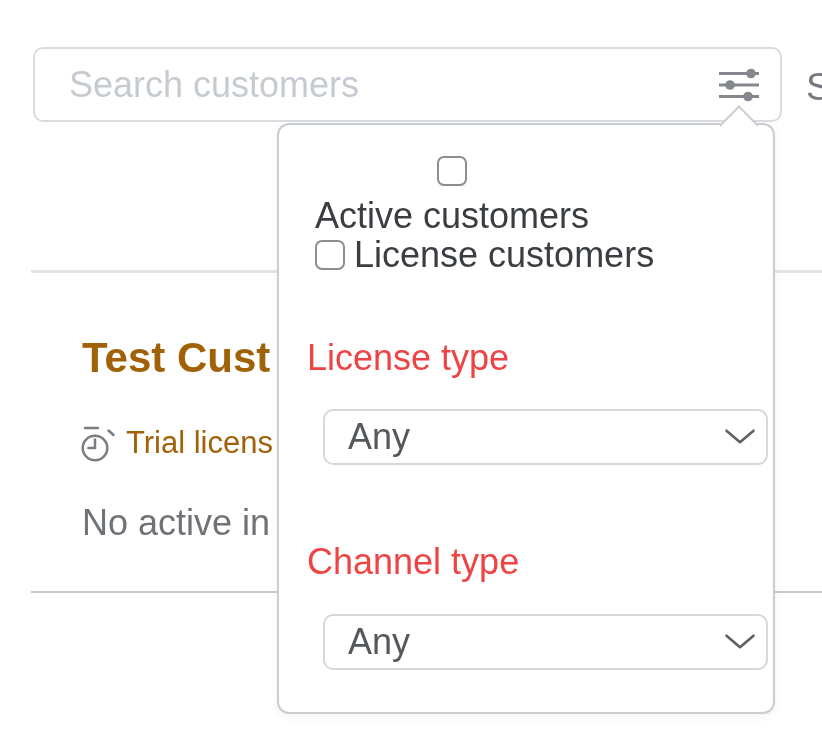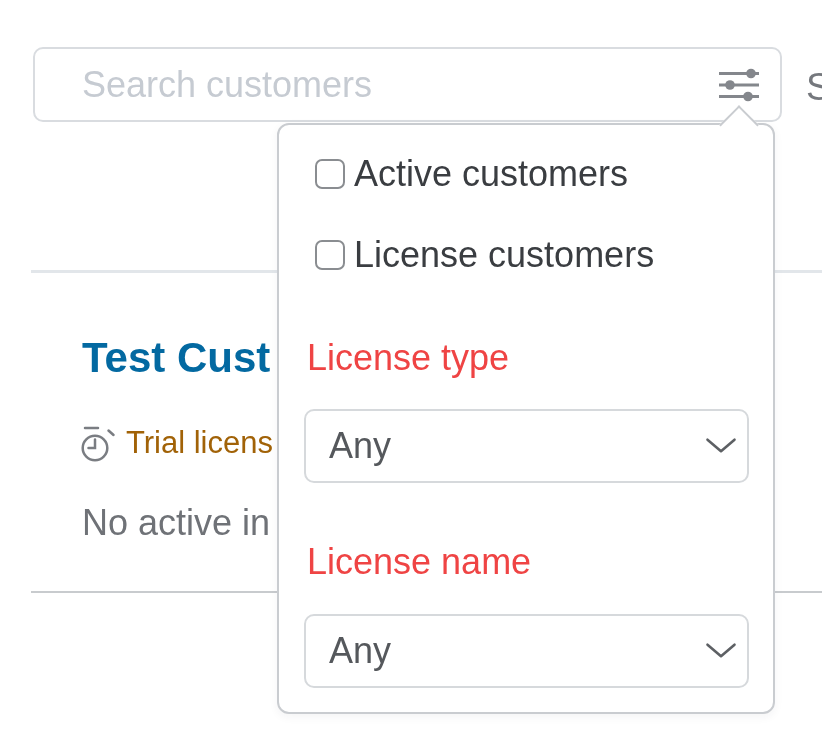--- a/index.html
+++ b/index.html
@@ -11,42 +11,42 @@
 
   
   .search-box {
     position:absolute; left:33px; top:47px; width:749px; height:75px;
     border:2px solid #d9dce0; border-radius:10px; background:#fff;
     box-sizing:border-box; z-index:2;
   }
   .search-input {
     position:absolute; inset:0; width:100%; height:100%;
     border:none; outline:none; background:transparent;
-    padding:0 80px 0 47px; box-sizing:border-box;
+    padding:0 80px 0 34px; box-sizing:border-box;
     font-family:inherit; font-size:36px; color:#3a3d42; border-radius:10px;
   }
   .search-input::placeholder { color:#c6cbd2; opacity:1; }
   .filter-btn {
     position:absolute; right:16px; top:50%; transform:translateY(-50%);
     width:50px; height:46px; border:none; background:none; padding:0;
     display:flex; align-items:center; justify-content:center; cursor:pointer;
   }
   .clipped-label {
     position:absolute; left:806px; top:66px;
     font-size:38px; color:#75787d; z-index:1; white-space:nowrap;
   }
 
   
   .divider { position:absolute; left:31px; width:791px; z-index:0; }
   .divider-1 { top:270px; height:3px; background:#e2e6ea; }
   .divider-2 { top:591px; height:2px; background:#c8cbce; }
 
   .customer-name {
     position:absolute; left:82px; top:334px;
-    font-size:42px; font-weight:bold; color:#0369a1; white-space:nowrap; z-index:1;
+    font-size:42px; font-weight:bold; color:#a16207; white-space:nowrap; z-index:1;
   }
   .trial-row {
     position:absolute; left:79px; top:424px; height:38px;
     display:flex; align-items:center; gap:7px;
     font-size:31px; color:#a16207; white-space:nowrap; z-index:1;
   }
   .status-text {
     position:absolute; left:82px; top:502px;
     font-size:36px; color:#6f7277; white-space:nowrap; z-index:1;
   }
@@ -61,36 +61,36 @@
   .caret {
     position:absolute; left:446px; top:-14px; width:28px; height:28px;
     background:#fff; transform:rotate(45deg);
     border-top:2px solid #c9ccd0; border-left:2px solid #c9ccd0;
     box-sizing:border-box; z-index:11;
   }
   .chk-row {
     position:absolute; left:36px; height:36px;
     display:flex; align-items:center; gap:9px; cursor:pointer;
   }
-  .chk-row.r1 { top:31px; }
+  .chk-row.r1 { top:31px;flex-direction:column; }
   .chk-row.r2 { top:112px; }
   .chk-box {
     width:30px; height:30px; flex:none; background:#fff;
     border:2.5px solid #8a8d91; border-radius:7px; box-sizing:border-box;
   }
   .chk-label { font-size:36px; color:#3a3d41; white-space:nowrap; }
 
   .field-label {
     position:absolute; left:28px;
     font-size:36px; color:#ef4444; white-space:nowrap;
   }
   .fl1 { top:212px; }
   .fl2 { top:416px; }
   .select {
-    position:absolute; left:25px; width:445px; height:74px;
+    position:absolute; left:44px; width:445px; height:56px;
     border:2px solid #d6d9dc; border-radius:10px; background:#fff;
     box-sizing:border-box; cursor:pointer;
   }
   .sel1 { top:284px; }
   .sel2 { top:489px; }
   .select-value {
     position:absolute; left:23px; top:50%; transform:translateY(-50%);
     font-size:36px; color:#55585c; white-space:nowrap;
   }
   .select-chevron {
@@ -160,21 +160,21 @@
     <div class="field-label fl1">License type</div>
     <div class="select sel1">
       <span class="select-value">Any</span>
       <span class="select-chevron">
         <svg width="32" height="17" viewBox="0 0 32 17" fill="none" stroke="#5d6064" stroke-width="2.6" stroke-linecap="round" stroke-linejoin="round">
           <polyline points="2.5,2.5 16,14 29.5,2.5"></polyline>
         </svg>
       </span>
     </div>
 
-    <div class="field-label fl2">License name</div>
+    <div class="field-label fl2">Channel type</div>
     <div class="select sel2">
       <span class="select-value">Any</span>
       <span class="select-chevron">
         <svg width="32" height="17" viewBox="0 0 32 17" fill="none" stroke="#5d6064" stroke-width="2.6" stroke-linecap="round" stroke-linejoin="round">
           <polyline points="2.5,2.5 16,14 29.5,2.5"></polyline>
         </svg>
       </span>
     </div>
   </div>
 

